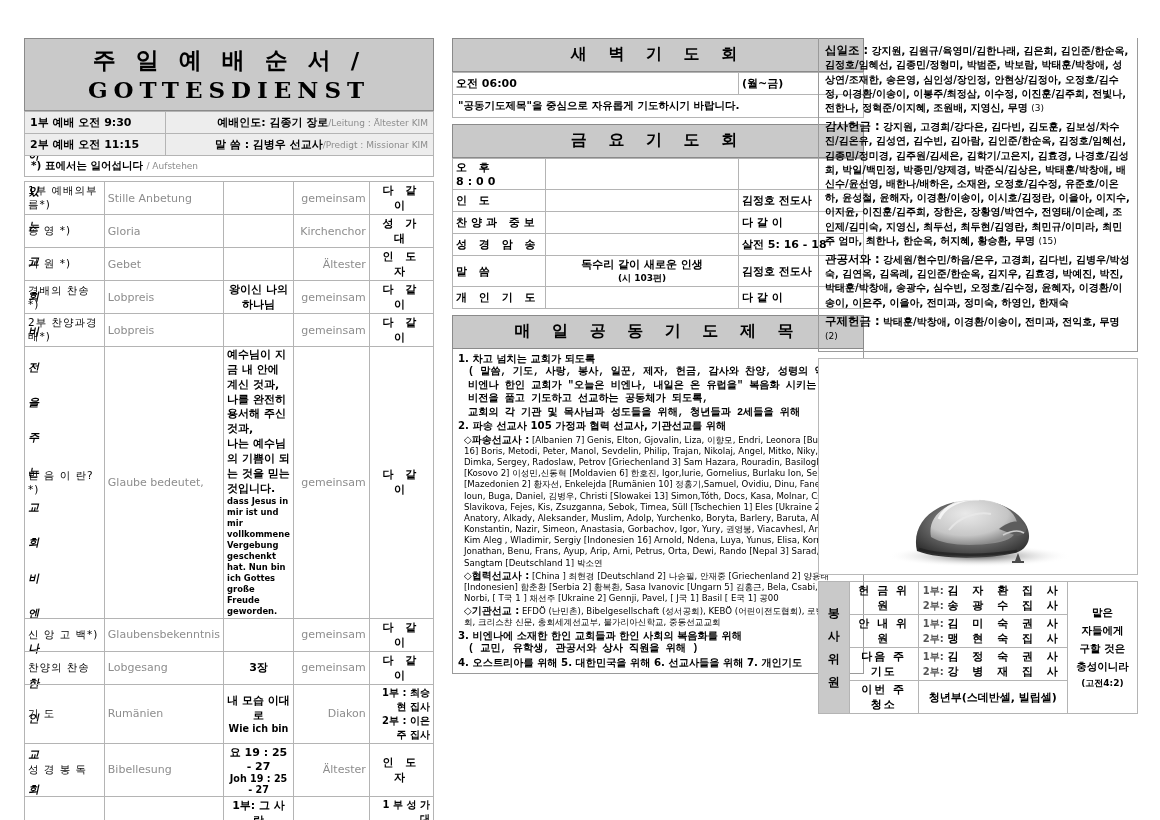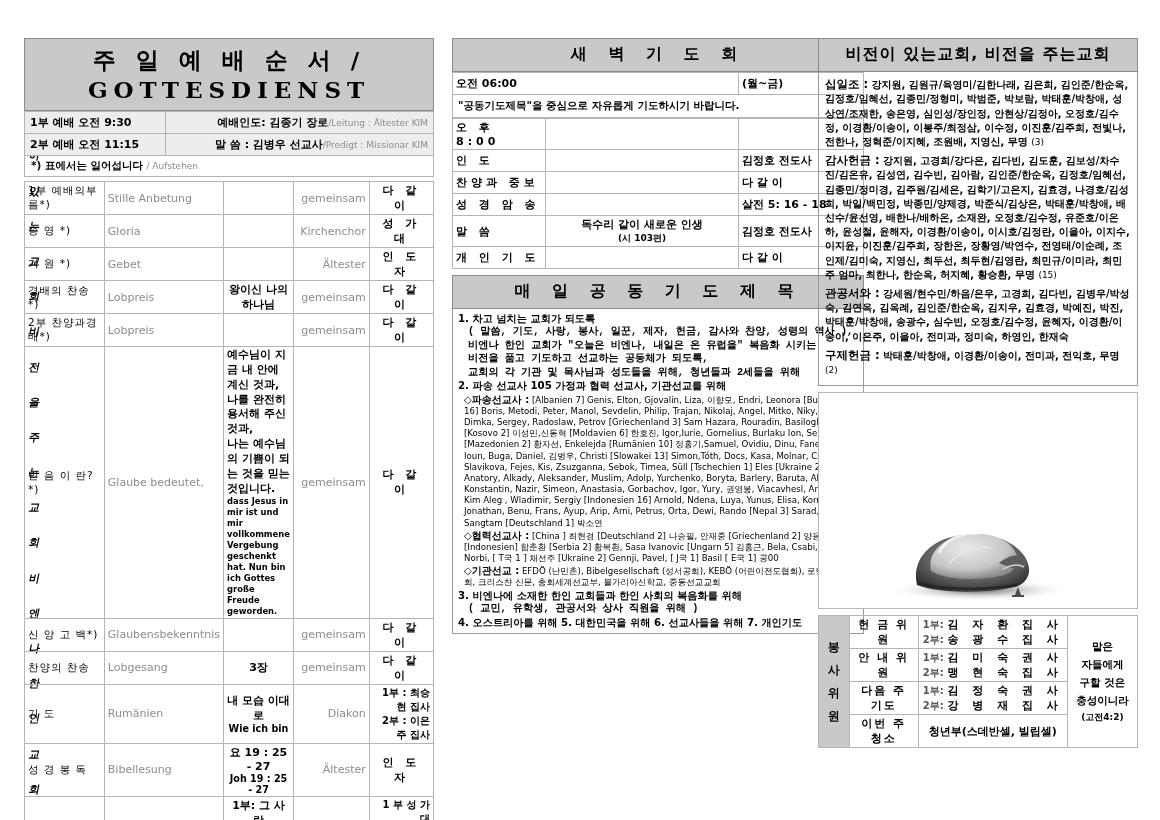--- a/index.html
+++ b/index.html
@@ -235,20 +235,21 @@
     <table class="mid-tbl">
       <tbody>
         <tr>
           <td class="lab" style="letter-spacing:0;width:auto;">오전 06:00</td>
           <td class="val">(월~금)</td>
         </tr>
       </tbody>
     </table>
     <div class="free-row">"공동기도제목"을 중심으로 자유롭게 기도하시기 바랍니다.</div>
 
+    <div class="band mid-title" style="margin-top:6px;">금 요 기 도 회</div>
     <table class="mid-tbl">
       <tbody id="fri-rows">
           <tr>
             <td class="lab">오  후    8:00</td>
             <td class="mid"></td>
             <td class="val"></td>
           </tr>
           <tr>
             <td class="lab">인          도</td>
             <td class="mid"></td>
@@ -288,21 +289,20 @@
         <div class="i2 tiny"><span class="nm" style="font-size:10px">◇파송선교사 :</span> [Albanien 7]  Genis,  Elton,  Gjovalin,  Liza,  이향모,  Endri,  Leonora [Bulgarien 16] Boris, Metodi, Peter, Manol, Sevdelin, Philip, Trajan, Nikolaj, Angel, Mitko, Niky, Shanko, Dimka, Sergey, Radoslaw, Petrov  [Griechenland 3]  Sam Hazara, Rouradin, Basiloglu  [Kosovo 2] 이성민,신동혁 [Moldavien 6] 한호진, Igor,Iurie, Gornelius, Burlaku Ion, Sergiu  [Mazedonien 2]  황자선, Enkelejda [Rumänien 10]  정홍기,Samuel, Ovidiu, Dinu, Fane, Balan, Ioun, Buga, Daniel, 김병우, Christi [Slowakei 13] Simon,Tóth, Docs, Kasa,  Molnar,  Csernyik, Slavikova, Fejes,  Kis,  Zsuzganna, Sebok,  Timea,  Süll   [Tschechien 1]  Eles   [Ukraine 24] Anatory, Alkady, Aleksander, Muslim, Adolp, Yurchenko, Boryta, Barlery, Baruta, Aleg, Konstantin, Nazir, Simeon, Anastasia,  Gorbachov,  Igor, Yury, 권영봉, Viacavhesl, Andrew, Kim Aleg , Wladimir, Sergiy  [Indonesien 16] Arnold, Ndena, Luya, Yunus, Elisa, Kornelis, Jonathan, Benu, Frans, Ayup, Arip, Arni, Petrus, Orta, Dewi, Rando [Nepal 3] Sarad, Utra, Sangtam [Deutschland 1] 박소연</div>
         <div class="i2 tiny"><span class="nm" style="font-size:10px">◇협력선교사 :</span> [China ] 최현경 [Deutschland 2] 나승필, 안재중 [Griechenland 2] 양용태 [Indonesien] 함춘환  [Serbia 2]  황복환, Sasa Ivanovic  [Ungarn 5] 김홍근, Bela, Csabi, Janos,  Norbi,  [ T국 1 ] 채선주 [Ukraine 2]  Gennji, Pavel, [ J국 1] Basil  [ E국 1]  공00</div>
         <div class="i2 tiny"><span class="nm" style="font-size:10px">◇기관선교 :</span> EFDÖ (난민촌), Bibelgesellschaft (성서공회), KEBÖ (어린이전도협회), 로방선교교회, 크리스챤 신문, 총회세계선교부, 불가리아신학교, 중동선교교회</div>
         <div class="h">3. 비엔나에 소재한 한인 교회들과 한인 사회의 복음화를 위해</div>
         <div class="i1 h">( 교민, 유학생, 관공서와 상사 직원을 위해 )</div>
         <div class="h">4. 오스트리아를 위해 5. 대한민국을 위해 6. 선교사들을 위해 7. 개인기도</div>
       </div>
   </div>
 
   <div class="col-right">
-    <div class="band r-title">비전이 있는교회, 비전을 주는교회</div>
     <div class="r-body" id="off-body">
         <p><span class="cat">십일조 :</span> 강지원, 김원규/육영미/김한나래, 김은희, 김인준/한순옥, 김정호/임혜선, 김종민/정형미, 박범준, 박보람, 박태훈/박창애, 성상연/조재한, 송은영, 심인성/장인정, 안현상/김정아, 오정호/김수정, 이경환/이송이, 이봉주/최정삼, 이수정, 이진훈/김주희, 전빛나, 전한나, 정혁준/이지혜, 조원배, 지영신, 무명 <span class="cnt">(3)</span></p>
         <p><span class="cat">감사헌금 :</span> 강지원, 고경희/강다은, 김다빈, 김도훈, 김보성/차수진/김온유, 김성연, 김수빈, 김아람, 김인준/한순옥, 김정호/임혜선, 김종민/정미경, 김주원/김세은, 김학기/고은지, 김효경, 나경호/김성희, 박일/백민정, 박종민/양제경, 박준식/김상은, 박태훈/박창애, 배신수/윤선영, 배한나/배하온, 소재완, 오정호/김수정, 유준호/이온하, 윤성철, 윤해자, 이경환/이송이, 이시호/김정란, 이을아, 이지수, 이지윤, 이진훈/김주희, 장한온, 장황영/박연수, 전영태/이순례, 조인제/김미숙, 지영신, 최두선, 최두현/김영란, 최민규/이미라, 최민주 엄마, 최한나, 한순옥, 허지혜, 황승환, 무명 <span class="cnt">(15)</span></p>
         <p><span class="cat">관공서와 :</span> 강세원/현수민/하음/은우, 고경희, 김다빈, 김병우/박성숙, 김연옥, 김옥례, 김인준/한순옥, 김지우, 김효경, 박예진, 박진, 박태훈/박창애, 송광수, 심수빈, 오정호/김수정, 윤혜자, 이경환/이송이, 이은주, 이을아, 전미과, 정미숙, 하영인, 한재숙</p>
         <p><span class="cat">구제헌금 :</span> 박태훈/박창애, 이경환/이송이, 전미과, 전익호, 무명 <span class="cnt">(2)</span></p>
       </div>
 
     <div class="pic-box">
       <svg viewBox="0 0 320 215" width="320" height="215">
         <defs>

